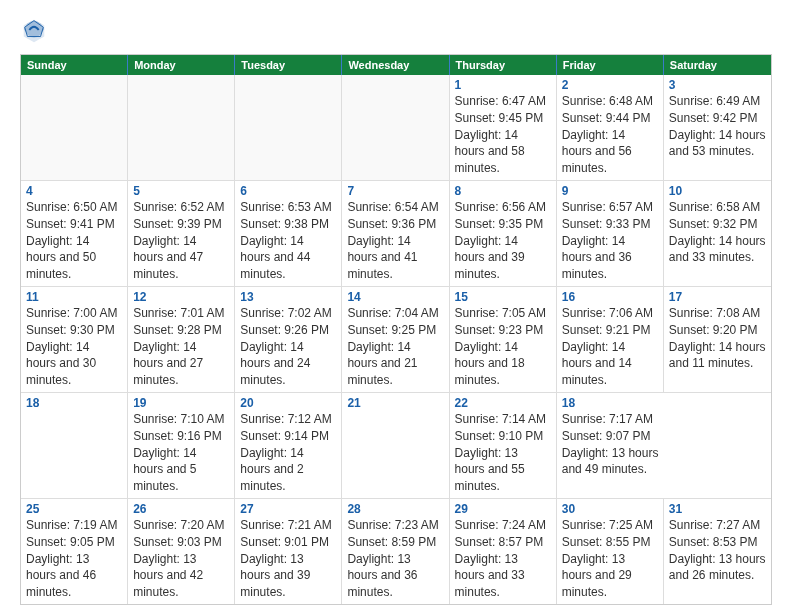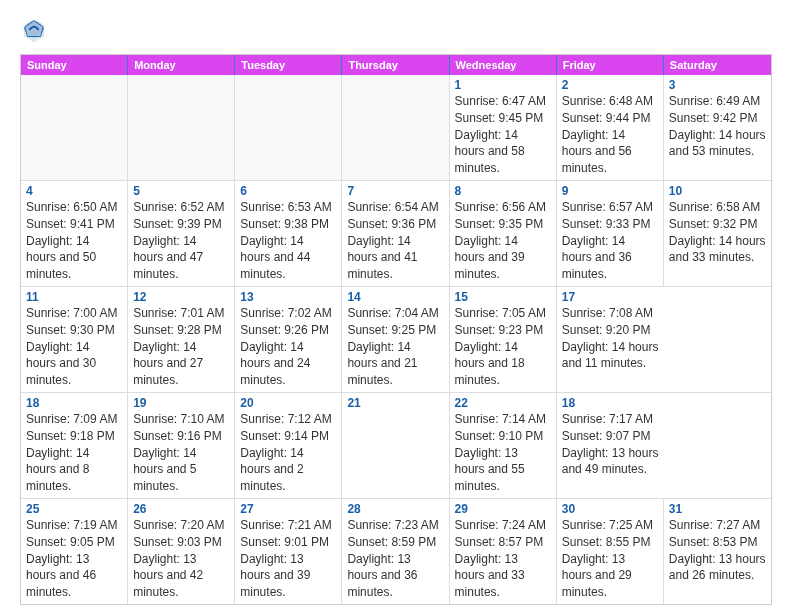--- a/index.html
+++ b/index.html
@@ -63,21 +63,21 @@
     }
     .calendar {
       flex: 1;
       display: flex;
       flex-direction: column;
       border: 1px solid #ccc;
     }
     .cal-header {
       display: grid;
       grid-template-columns: repeat(7, 1fr);
-      background: #d946ef;
+      background: #15803d;
     }
     .cal-header-cell {
       color: #fff;
       font-size: 11px;
       font-weight: bold;
       padding: 4px 6px;
       text-align: left;
       border-right: 1px solid #3a7bc8;
     }
     .cal-header-cell:last-child { border-right: none; }
@@ -138,22 +138,22 @@
       <div class="month-title"></div>
       <div class="location"></div>
     </div>
   </div>
 
   <div class="calendar">
     <div class="cal-header">
       <div class="cal-header-cell">Sunday</div>
       <div class="cal-header-cell">Monday</div>
       <div class="cal-header-cell">Tuesday</div>
+      <div class="cal-header-cell">Wednesday</div>
       <div class="cal-header-cell">Thursday</div>
-      <div class="cal-header-cell">Wednesday</div>
       <div class="cal-header-cell">Friday</div>
       <div class="cal-header-cell">Saturday</div>
     </div>
     <div class="cal-body" id="cal-body">
     <div class="cal-row">
           <div class="cal-cell empty"></div>
           <div class="cal-cell empty"></div>
           <div class="cal-cell empty"></div>
           <div class="cal-cell empty"></div>
           <div class="cal-cell">
@@ -214,28 +214,31 @@
           </div>
           <div class="cal-cell">
             <span class="day-num">14</span>
             <div class="day-detail">Sunrise: 7:04 AM<br>Sunset: 9:25 PM<br>Daylight: 14 hours and 21 minutes.</div>
           </div>
           <div class="cal-cell">
             <span class="day-num">15</span>
             <div class="day-detail">Sunrise: 7:05 AM<br>Sunset: 9:23 PM<br>Daylight: 14 hours and 18 minutes.</div>
           </div>
           <div class="cal-cell">
+            <span class="day-num">16</span>
+            <div class="day-detail">Sunrise: 7:06 AM<br>Sunset: 9:21 PM<br>Daylight: 14 hours and 14 minutes.</div>
+          </div>
+          <div class="cal-cell">
             <span class="day-num">17</span>
             <div class="day-detail">Sunrise: 7:08 AM<br>Sunset: 9:20 PM<br>Daylight: 14 hours and 11 minutes.</div>
           </div>
         </div>
         <div class="cal-row">
           <div class="cal-cell">
             <span class="day-num">18</span>
-            <div class="day-detail">Sunrise: 7:09 AM<br>Sunset: 9:18 PM<br>Daylight: 14 hours and 8 minutes.</div>
           </div>
           <div class="cal-cell">
             <span class="day-num">19</span>
             <div class="day-detail">Sunrise: 7:10 AM<br>Sunset: 9:16 PM<br>Daylight: 14 hours and 5 minutes.</div>
           </div>
           <div class="cal-cell">
             <span class="day-num">20</span>
             <div class="day-detail">Sunrise: 7:12 AM<br>Sunset: 9:14 PM<br>Daylight: 14 hours and 2 minutes.</div>
           </div>
           <div class="cal-cell">

